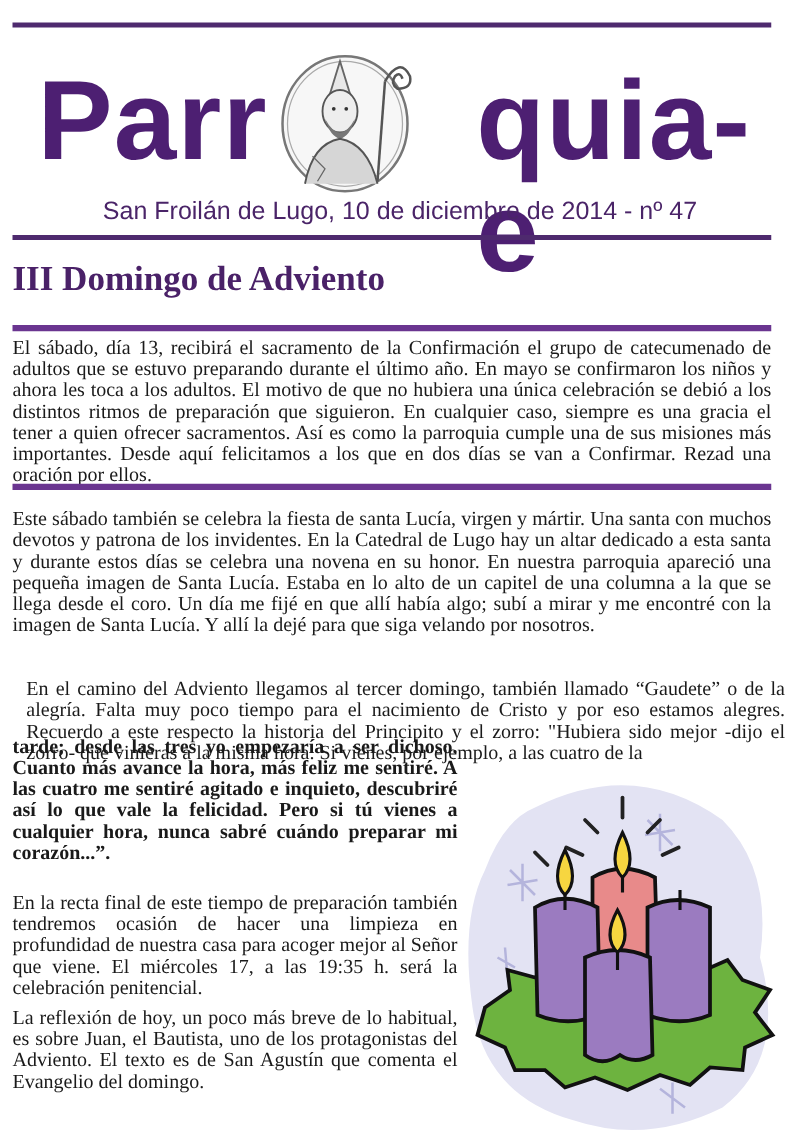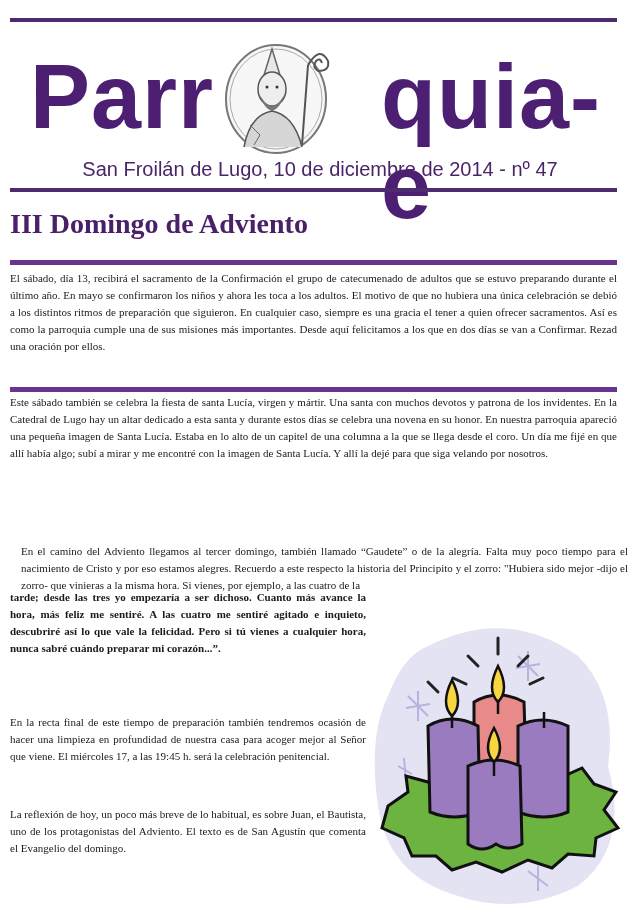--- a/index.html
+++ b/index.html
@@ -12,23 +12,23 @@
 
   .masthead { position: absolute; top: 30px; left: 0; width: 556px; height: 130px; }
   .mast-left { position: absolute; left: 30px; top: 22px; font-family: "Liberation Sans", sans-serif; font-weight: bold; font-size: 90px; line-height: 90px; color: #4d1f72; letter-spacing: 1px; }
   .mast-right { position: absolute; left: 344px; top: 22px; font-family: "Liberation Sans", sans-serif; font-weight: bold; font-size: 90px; line-height: 90px; color: #4d1f72; letter-spacing: 1px; margin-left: 37px; }
   .saint { position: absolute; left: 220px; top: 5px; width: 118px; height: 122px; }
 
   .subtitle { position: absolute; top: 158px; left: 0; width: 640px; text-align: center; font-family: "Liberation Sans", sans-serif; font-size: 20px; color: #4a2468; }
 
   .heading { position: absolute; top: 208px; left: 10px; font-family: "Liberation Serif", serif; font-weight: bold; font-size: 28px; color: #4a2168; }
 
-  .para { position: absolute; left: 10px; font-size: 11px; line-height: 17px; text-align: justify; }
+  .para { position: absolute; left: 10px; font-size: 16px; line-height: 17px; text-align: justify; }
   .p1 { top: 270px; width: 607px; }
-  .p2 { top: 394px; width: 607px; }
+  .p2 { top: 407px; width: 607px; }
   .p3 { top: 532px; width: 607px; }
   .p3b { top: 589px; width: 356px; font-weight: bold; }
   .p4 { top: 714px; width: 356px; }
   .p5 { top: 806px; width: 356px; }
 
   .candles { position: absolute; left: 368px; top: 616px; width: 262px; height: 296px; }
 </style>
 </head>
 <body>
 
@@ -57,21 +57,21 @@
 
 <h1 class="heading" style="margin:0;">III Domingo de Adviento</h1>
 <div class="rule h1"></div>
 
 <p class="para p1" style="margin:0;">El sábado, día 13, recibirá el sacramento de la Confirmación el grupo de catecumenado de adultos que se estuvo preparando durante el último año. En mayo se confirmaron los niños y ahora les toca a los adultos. El motivo de que no hubiera una única celebración se debió a los distintos ritmos de preparación que siguieron. En cualquier caso, siempre es una gracia el tener a quien ofrecer sacramentos. Así es como la parroquia cumple una de sus misiones más importantes. Desde aquí felicitamos a los que en dos días se van a Confirmar. Rezad una oración por ellos.</p>
 <div class="rule s1"></div>
 
 <p class="para p2" style="margin:0;">Este sábado también se celebra la fiesta de santa Lucía, virgen y mártir. Una santa con muchos devotos y patrona de los invidentes. En la Catedral de Lugo hay un altar dedicado a esta santa y durante estos días se celebra una novena en su honor. En nuestra parroquia apareció una pequeña imagen de Santa Lucía. Estaba en lo alto de un capitel de una columna a la que se llega desde el coro. Un día me fijé en que allí había algo; subí a mirar y me encontré con la imagen de Santa Lucía. Y allí la dejé para que siga velando por nosotros.</p>
 <p class="para p3" style="margin:11px;">En el camino del Adviento llegamos al tercer domingo, también llamado “Gaudete” o de la alegría. Falta muy poco tiempo para el nacimiento de Cristo y por eso estamos alegres. Recuerdo a este respecto la historia del Principito y el zorro: "Hubiera sido mejor -dijo el zorro- que vinieras a la misma hora. Si vienes, por ejemplo, a las cuatro de la</p>
 <p class="para p3b" style="margin:0;">tarde; desde las tres yo empezaría a ser dichoso. Cuanto más avance la hora, más feliz me sentiré. A las cuatro me sentiré agitado e inquieto, descubriré así lo que vale la felicidad. Pero si tú vienes a cualquier hora, nunca sabré cuándo preparar mi corazón...”.</p>
-<p class="para p4" style="margin:0;">En la recta final de este tiempo de preparación también tendremos ocasión de hacer una limpieza en profundidad de nuestra casa para acoger mejor al Señor que viene. El miércoles 17, a las 19:45 h. será la celebración penitencial.</p>
+<p class="para p4" style="margin:0;">En la recta final de este tiempo de preparación también tendremos ocasión de hacer una limpieza en profundidad de nuestra casa para acoger mejor al Señor que viene. El miércoles 17, a las 19:35 h. será la celebración penitencial.</p>
 <p class="para p5" style="margin:0;font-family:Liberation Serif, serif;">La reflexión de hoy, un poco más breve de lo habitual, es sobre Juan, el Bautista, uno de los protagonistas del Adviento. El texto es de San Agustín que comenta el Evangelio del domingo.</p>
 
 <svg class="candles" viewBox="0 0 262 296">
   <path d="M60 30 Q140 -10 210 40 Q250 80 240 150 Q262 230 210 270 Q150 300 90 280 Q20 260 10 190 Q0 120 20 80 Q35 40 60 30 Z" fill="#e3e3f3"></path>
   <g stroke="#b4b4dc" stroke-width="2" fill="none">
     <path d="M40 80 L60 100 M50 75 L50 105 M38 92 L62 88"></path>
     <path d="M150 40 L170 60 M160 35 L160 65 M148 52 L172 48"></path>
     <path d="M30 150 L44 158 M36 142 L38 166"></path>
     <path d="M160 255 L180 270 M170 250 L170 275"></path>
   </g>

